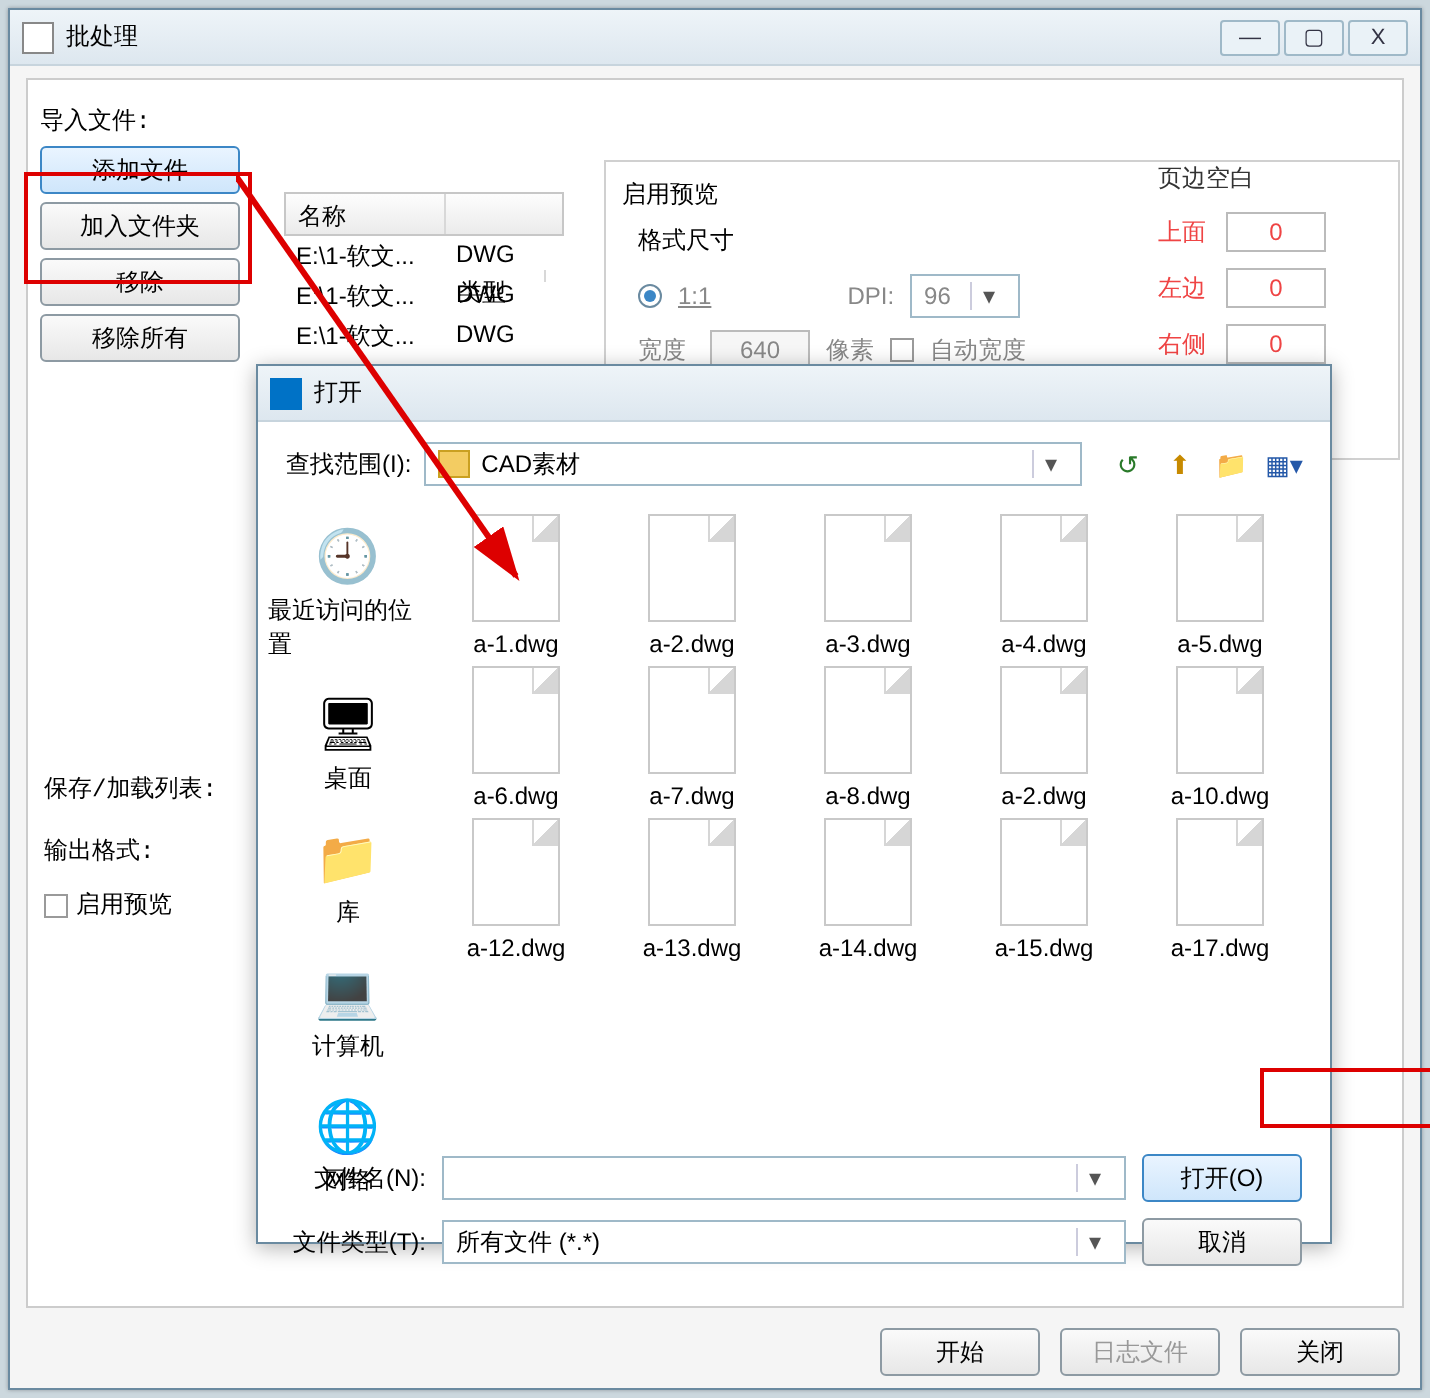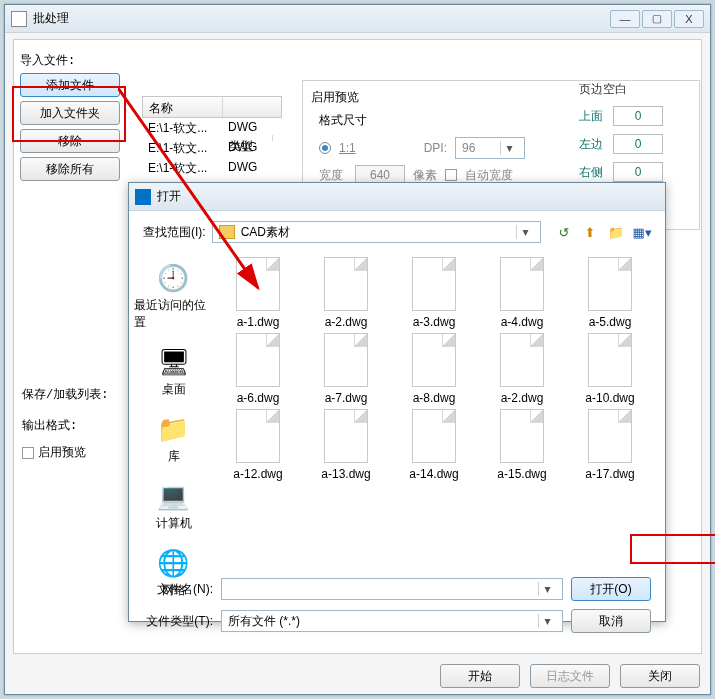--- a/index.html
+++ b/index.html
@@ -45,21 +45,21 @@
   .settings-sub{ margin:2px 0 8px 8px; }
   .set-row{ display:flex; align-items:center; gap:8px; margin:6px 0 6px 8px; color:#888; }
   .set-row.tight{ margin-left:8px; }
   .radio{ width:12px; height:12px; border:1px solid #6a8aa0; border-radius:50%; display:inline-block; background:#fff; position:relative; }
   .radio::after{ content:""; position:absolute; left:2px; top:2px; width:6px; height:6px; background:#3c87c6; border-radius:50%; }
   .numbox{ width:50px; height:20px; border:1px solid #bbb; background:#f6f6f6; text-align:center; line-height:18px; }
   .cb{ width:12px; height:12px; border:1px solid #9a9a9a; display:inline-block; background:#fff; }
 
   .margin-box{ position:absolute; right:0; top:0; width:120px; }
   .margin-box .m-title{ color:#333; }
-  .mrow{ display:flex; align-items:center; gap:10px; margin:8px 0; color:#0f766e; }
+  .mrow{ display:flex; align-items:center; gap:10px; margin:8px 0; color:#ef4444; }
   .mrow .numbox{ width:50px; background:#fff; }
 
   .bottom-left{ position:absolute; left:8px; top:332px; }
   .bottom-left .lbl{ margin-top:14px; }
 
   .main-bottom-btns{ position:absolute; right:10px; bottom:6px; display:flex; gap:10px; }
   .main-bottom-btns .btn{ width:80px; }
 
   
   .arrow{ position:absolute; left:118px; top:88px; width:160px; height:220px; pointer-events:none; z-index:20; }
@@ -155,21 +155,21 @@
         </div>
     </div>
 
     <div class="settings-box">
       <div class="settings-title">启用预览</div>
       <div class="settings-sub">格式尺寸</div>
       <div class="set-row">
         <span class="radio"></span>
         <span style="text-decoration:underline">1:1</span>
         <span style="margin-left:60px">DPI:</span>
-        <div class="combo" style="width:70px">
+        <div class="combo" style="width:55px">
             <span class="ctxt">96</span>
             <span class="dd">▾</span>
           </div>
       </div>
       <div class="set-row tight">
         <span style="width:28px">宽度</span>
         <div class="numbox">640</div>
         <span>像素</span>
         <span class="cb"></span>
         <span>自动宽度</span>

